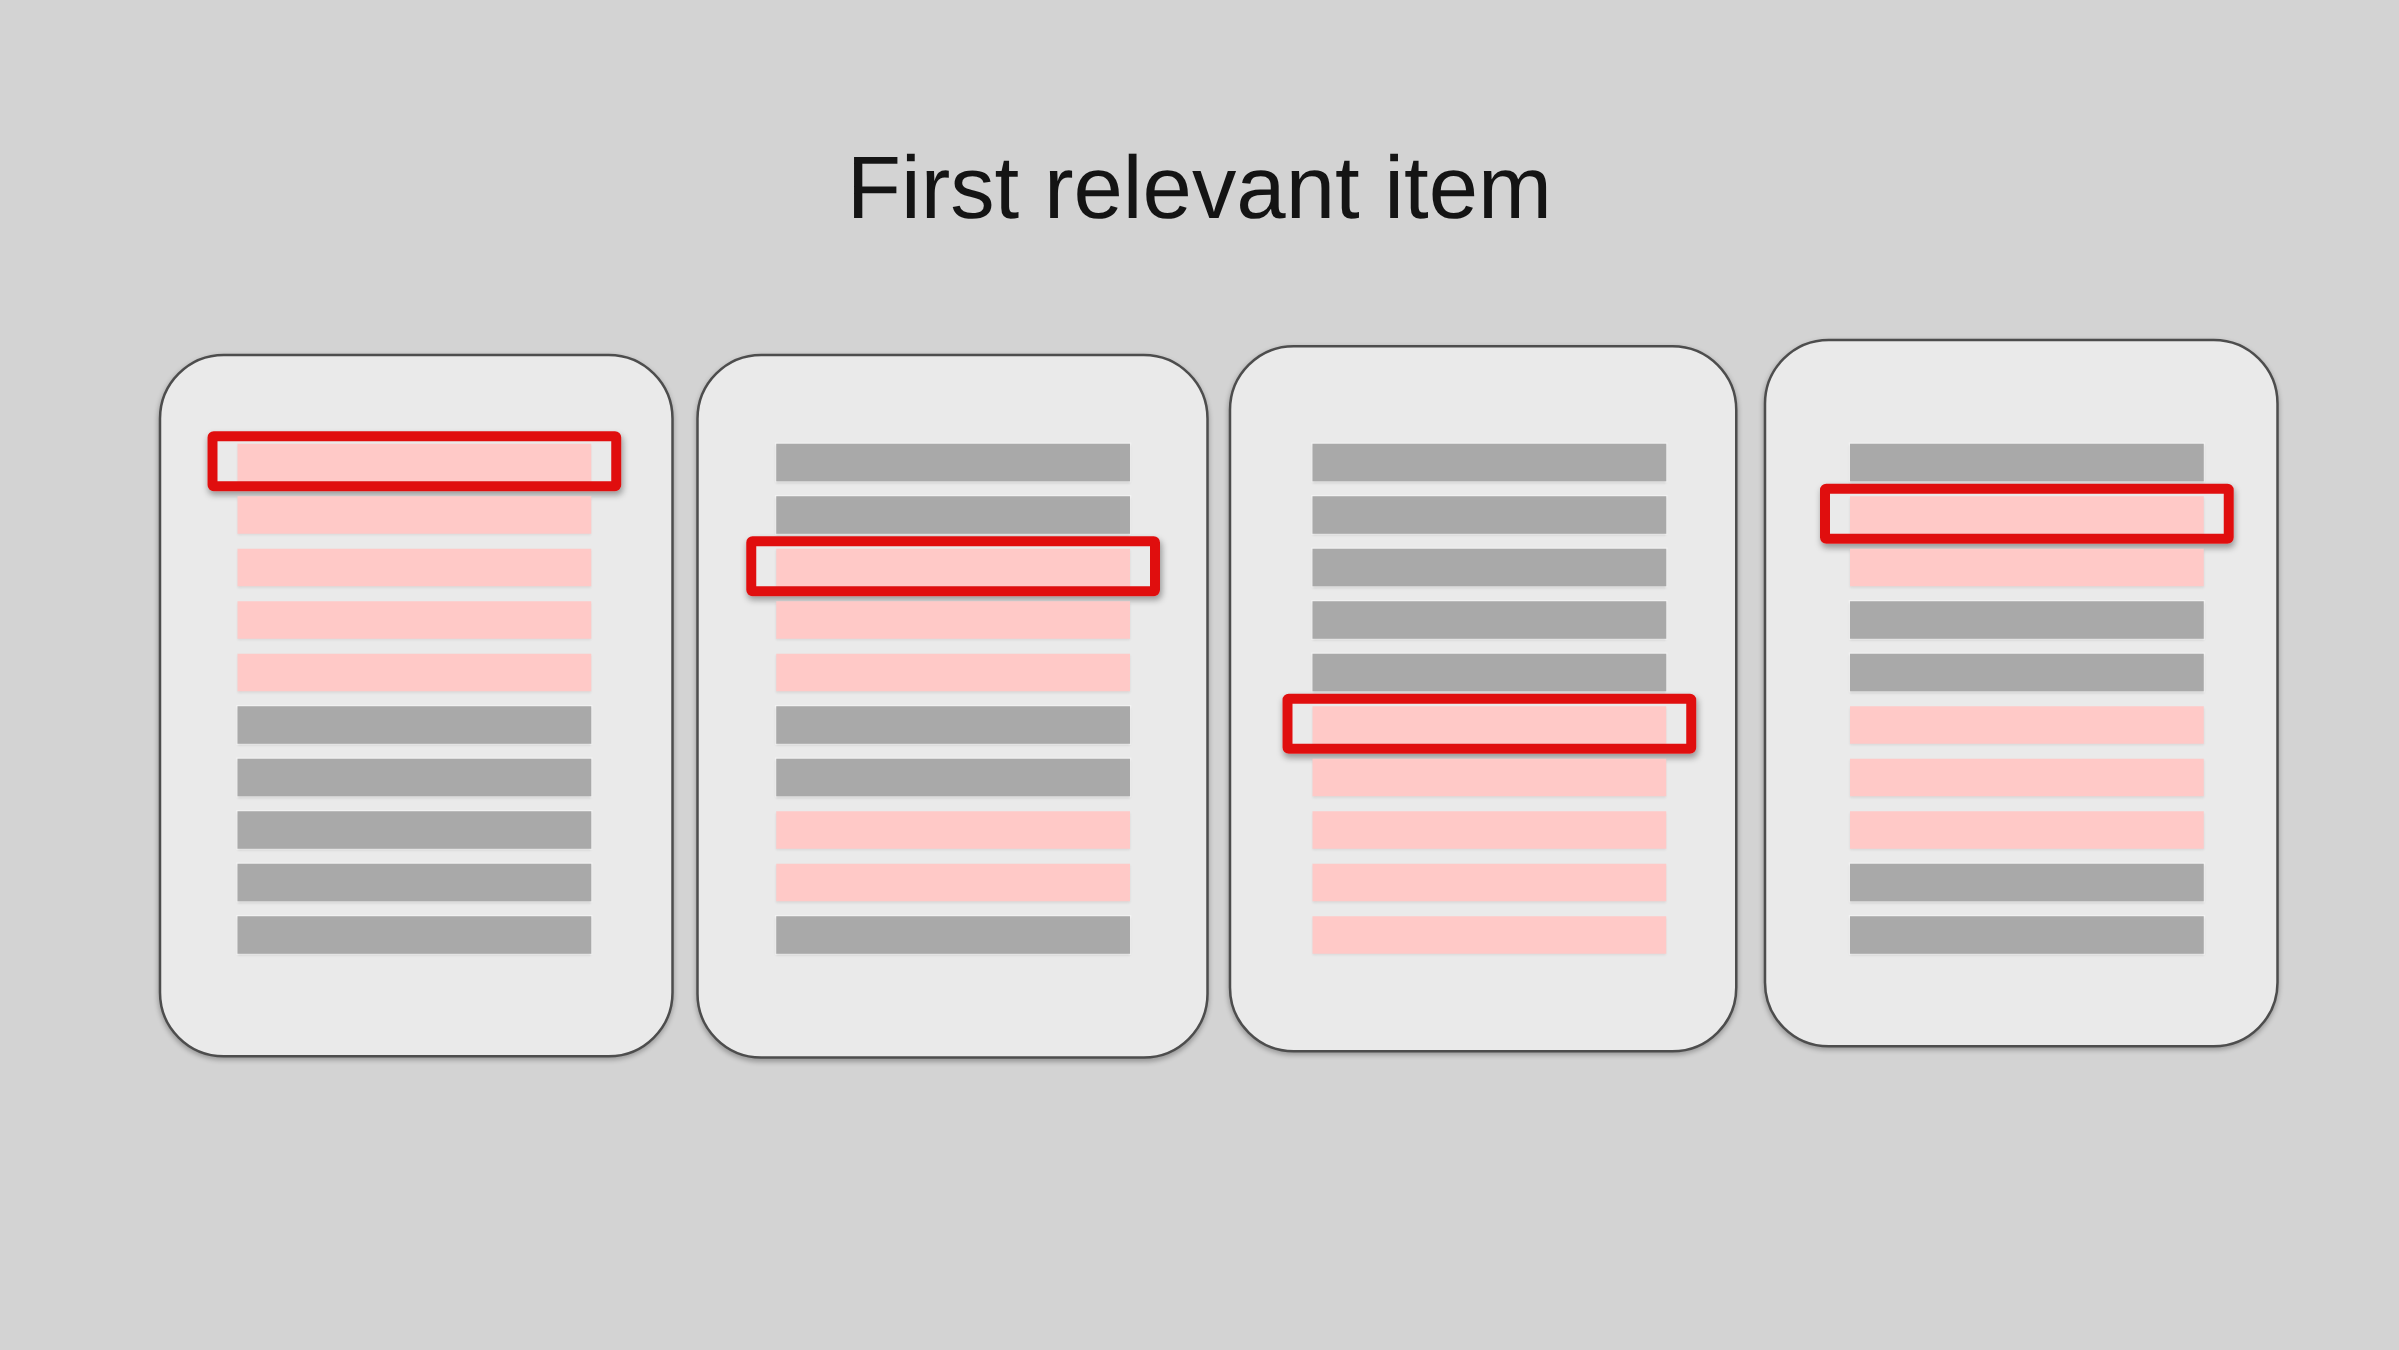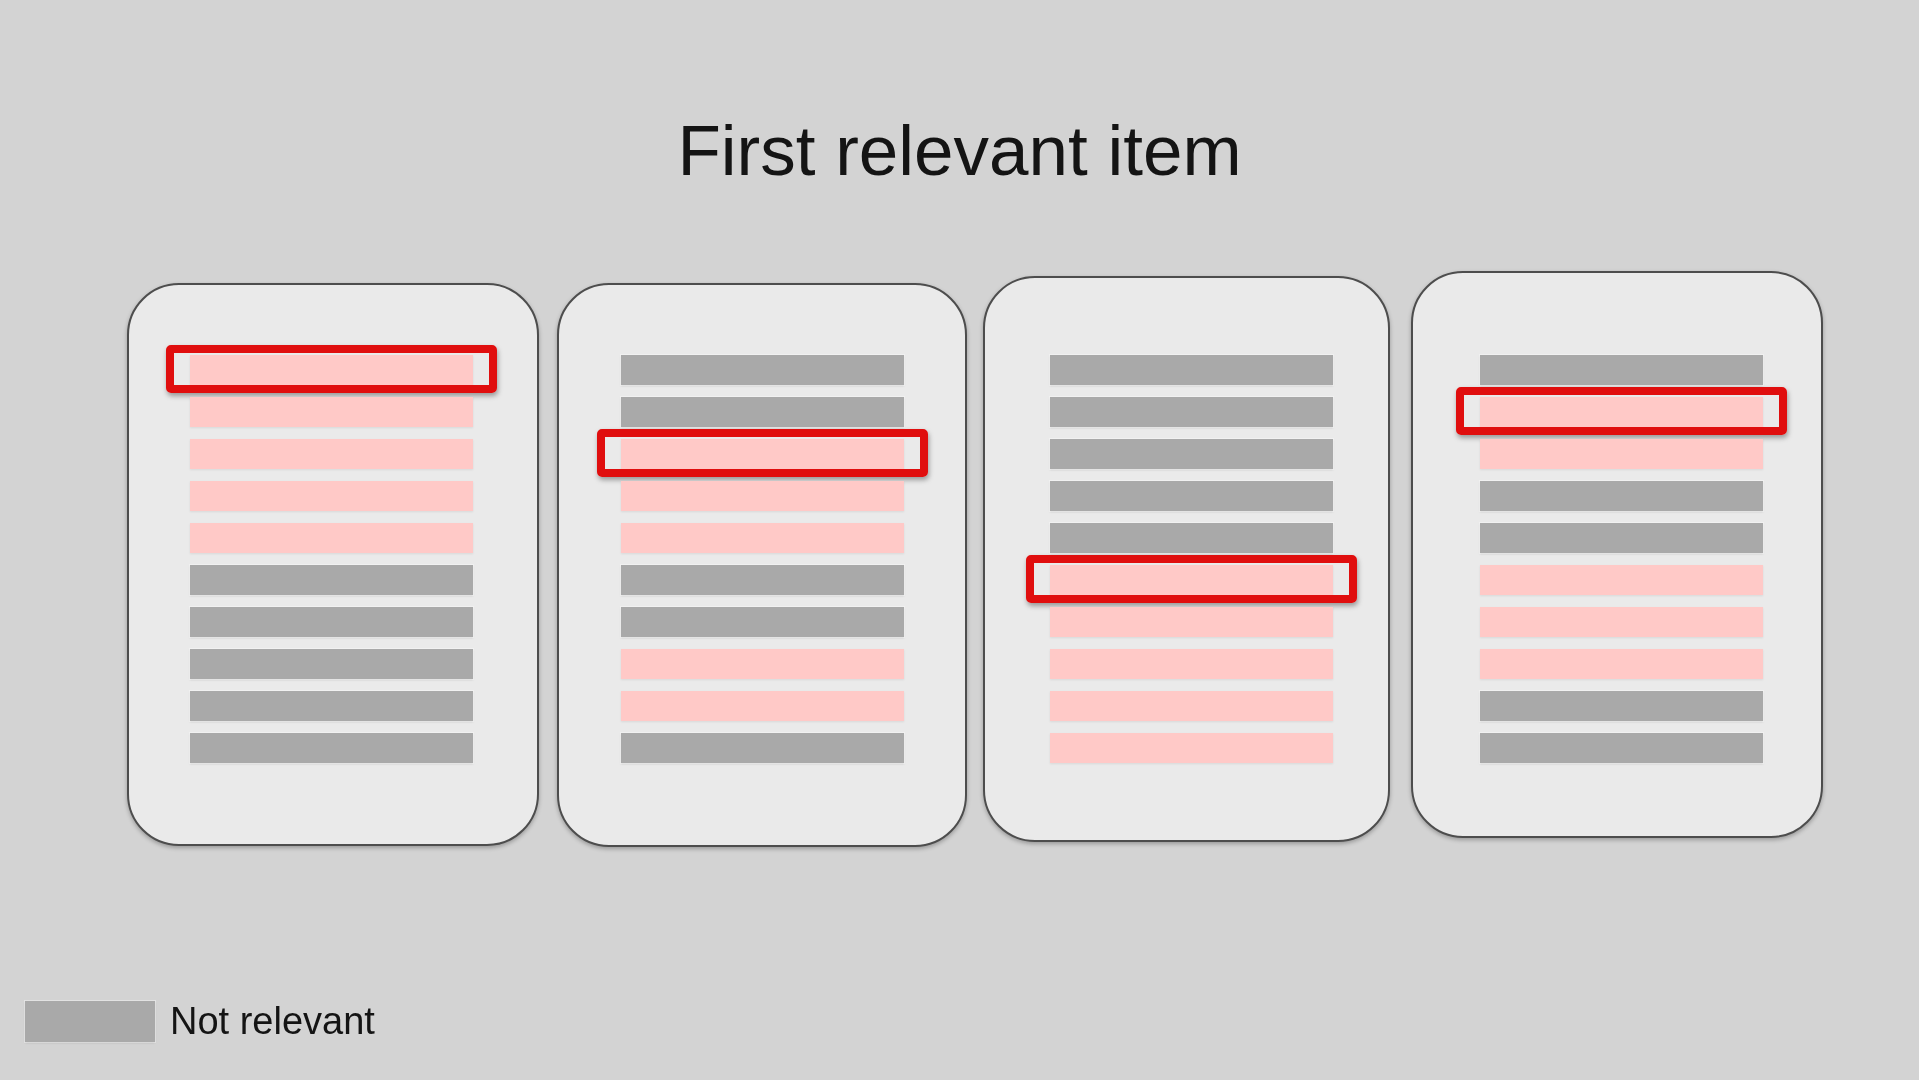--- a/index.html
+++ b/index.html
@@ -173,19 +173,15 @@
         <div class="bar bar-not-relevant"></div>
         <div class="bar bar-not-relevant"></div>
         <div class="bar bar-relevant"></div>
         <div class="bar bar-relevant"></div>
         <div class="bar bar-relevant"></div>
         <div class="bar bar-not-relevant"></div>
         <div class="bar bar-not-relevant"></div>
       </div>
   </div>
 
-  <div class="legend-item legend-item-0">
-    <div class="legend-swatch"></div>
-    <div class="legend-label">Not relevant</div>
-  </div>
 
 
 </div>
 
 </body></html>

